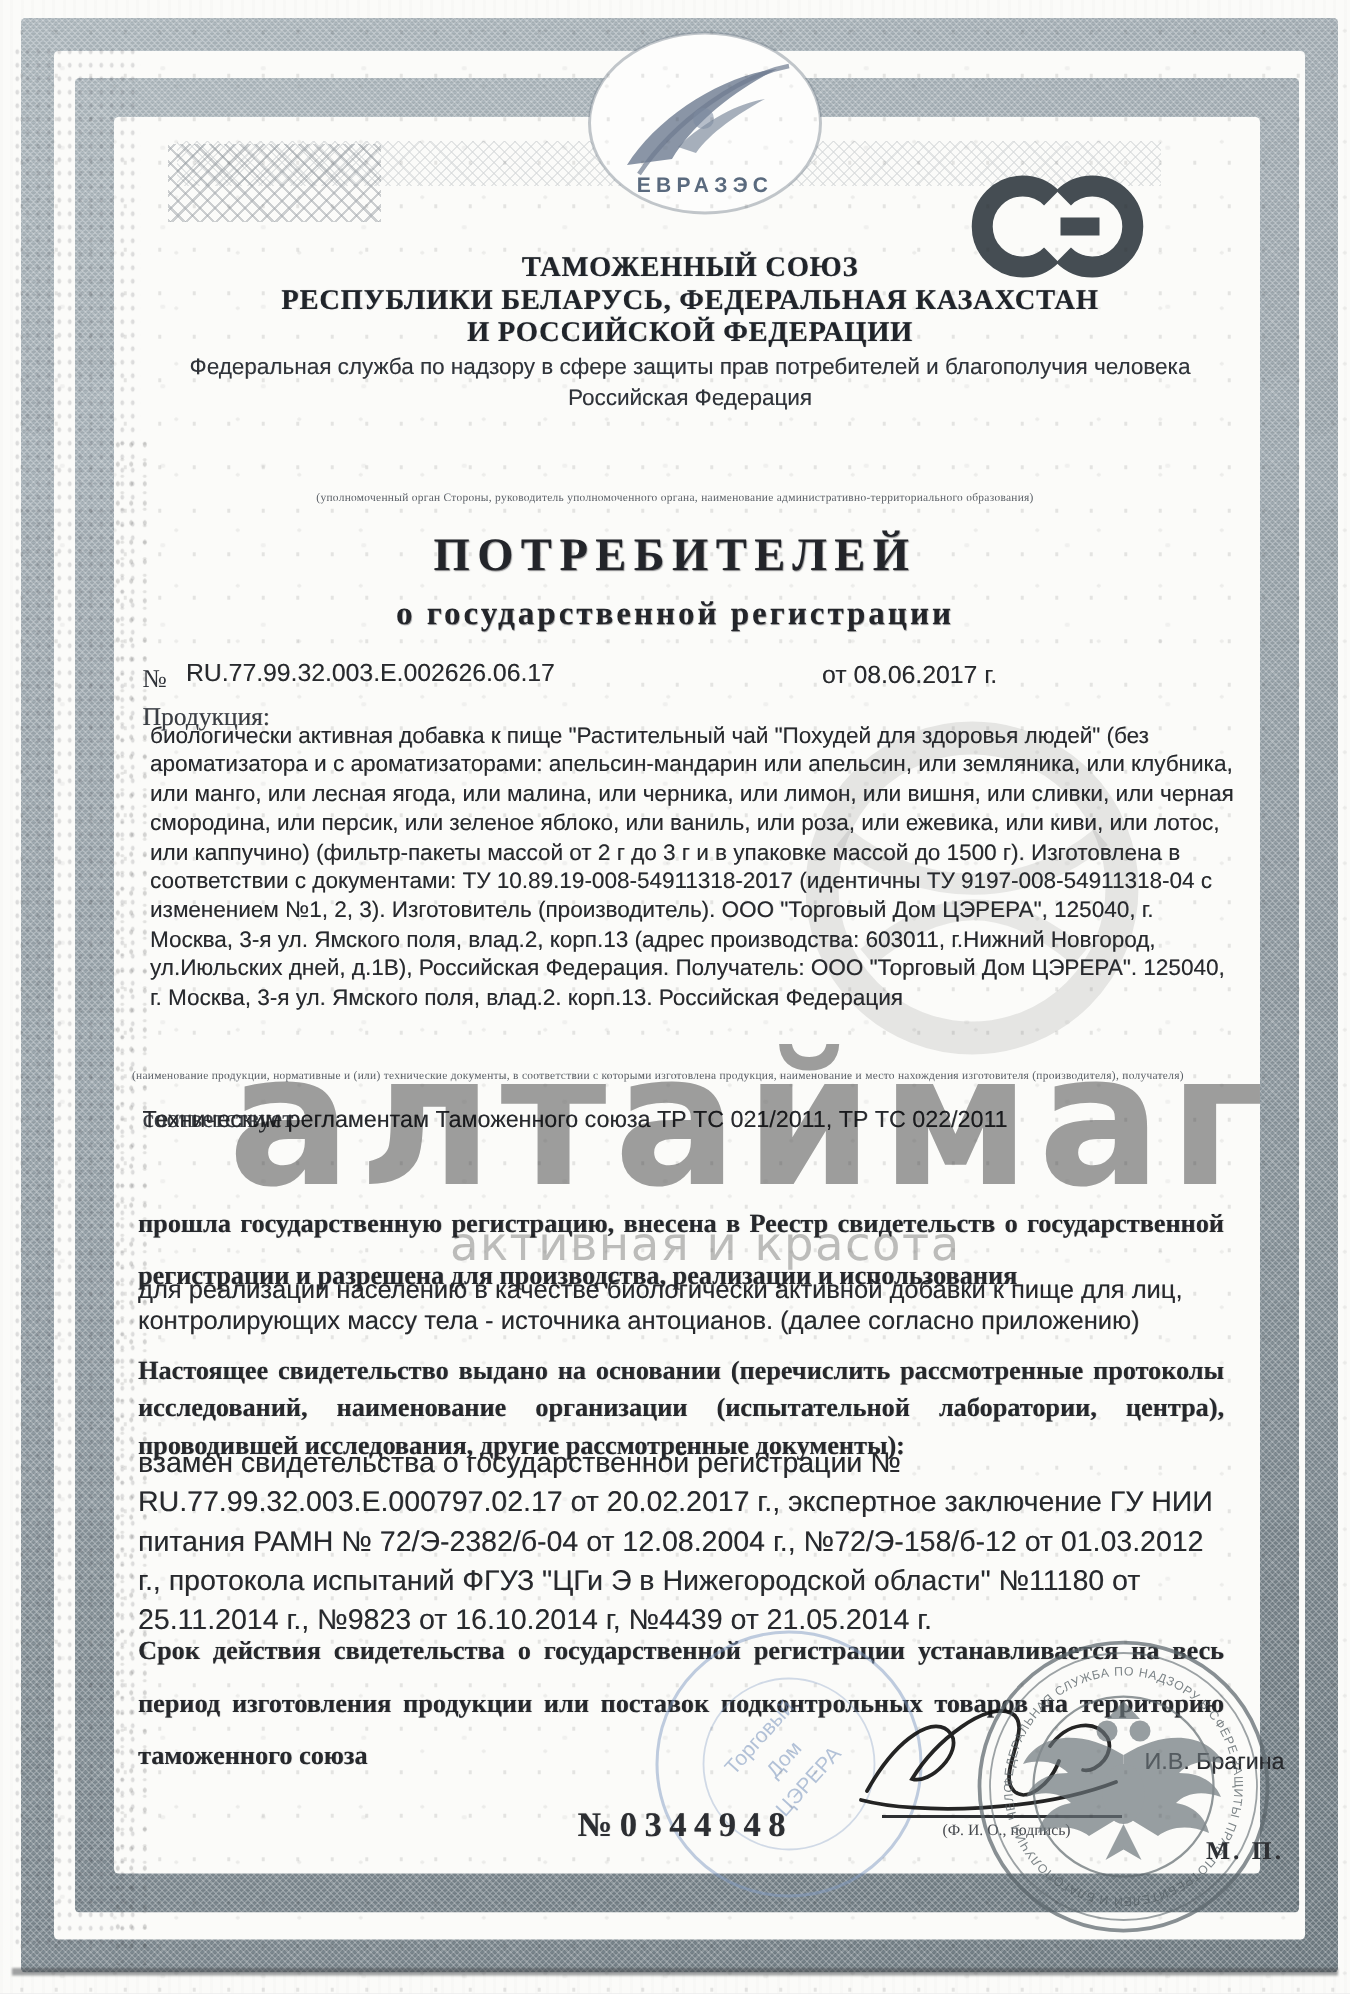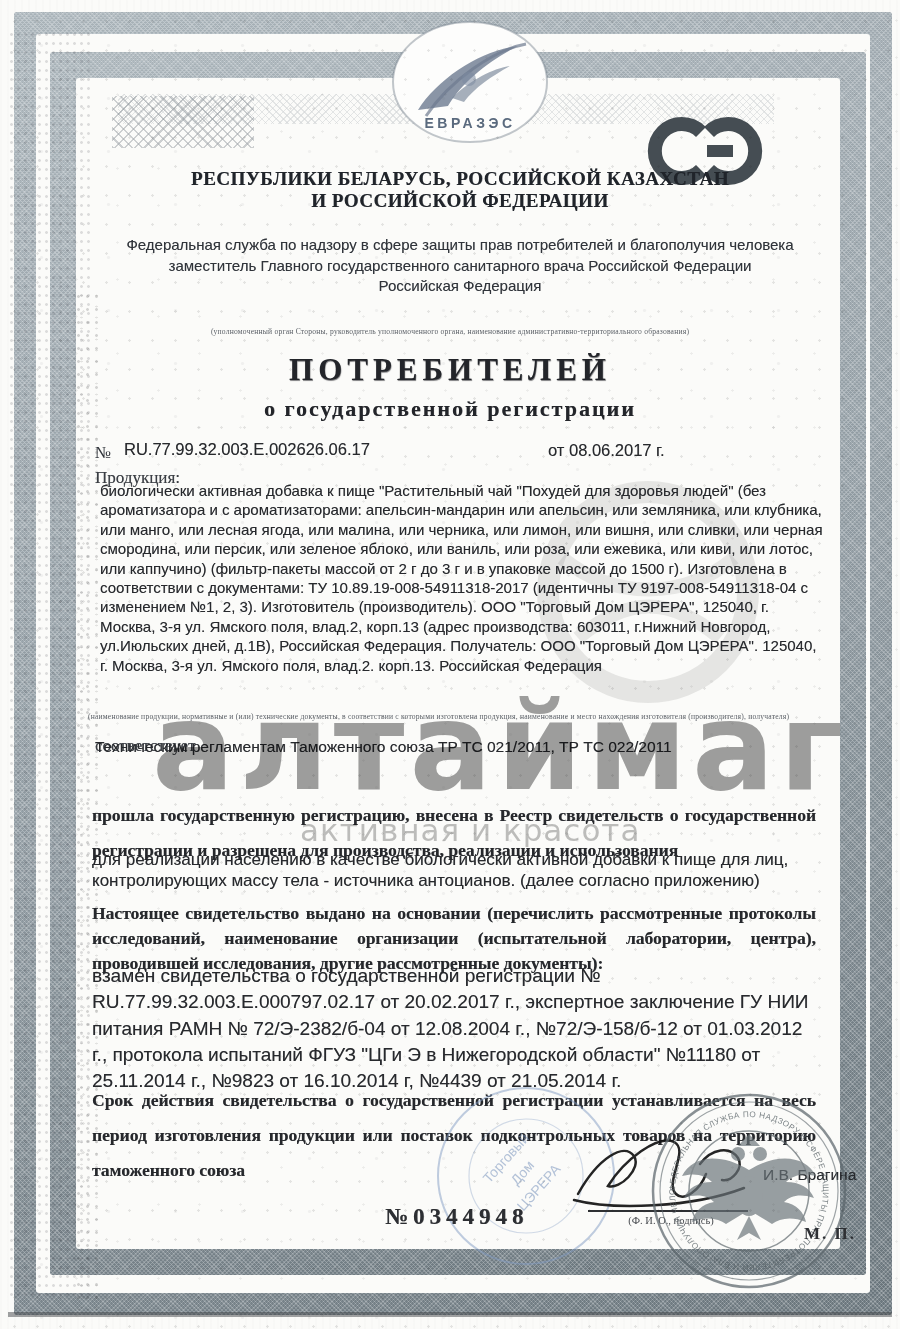--- a/index.html
+++ b/index.html
@@ -144,26 +144,26 @@
     <text x="80" y="108" text-anchor="middle" font-family="Liberation Sans, sans-serif" font-size="14" font-weight="bold" letter-spacing="3.5" fill="#5a6a7e">ЕВРАЗЭС</text>
   </svg>
 
   <svg class="se-mark" viewBox="0 0 122 90">
     <path d="M 56,26 A 27,27 0 1 0 56,64" stroke="#454d53" stroke-width="14" fill="none"></path>
     <path d="M 64,26 A 27,27 0 1 1 64,64" stroke="#454d53" stroke-width="14" fill="none"></path>
     <line x1="62" y1="45" x2="88" y2="45" stroke="#454d53" stroke-width="12"></line>
   </svg>
 
   <div class="hdr-org">
-    <div>РЕСПУБЛИКИ БЕЛАРУСЬ, РОССИЙСКОЙ КАЗАХСТАН</div>
+    <div>ТАМОЖЕННЫЙ СОЮЗ</div>
+    <div>РЕСПУБЛИКИ БЕЛАРУСЬ, ФЕДЕРАЛЬНАЯ КАЗАХСТАН</div>
     <div>И РОССИЙСКОЙ ФЕДЕРАЦИИ</div>
   </div>
   <div class="hdr-agency">
     <div>Федеральная служба по надзору в сфере защиты прав потребителей и благополучия человека</div>
-    <div>заместитель Главного государственного санитарного врача Российской Федерации</div>
     <div>Российская Федерация</div>
   </div>
   <div class="caption caption1">(уполномоченный орган Стороны, руководитель уполномоченного органа, наименование административно-территориального образования)</div>
 
   <div class="title">ПОТРЕБИТЕЛЕЙ</div>
   <div class="subtitle">о государственной регистрации</div>
 
   <div class="num-label">№</div>
   <div class="num-value typed">RU.77.99.32.003.E.002626.06.17</div>
   <div class="date-value typed">от 08.06.2017 г.</div>

